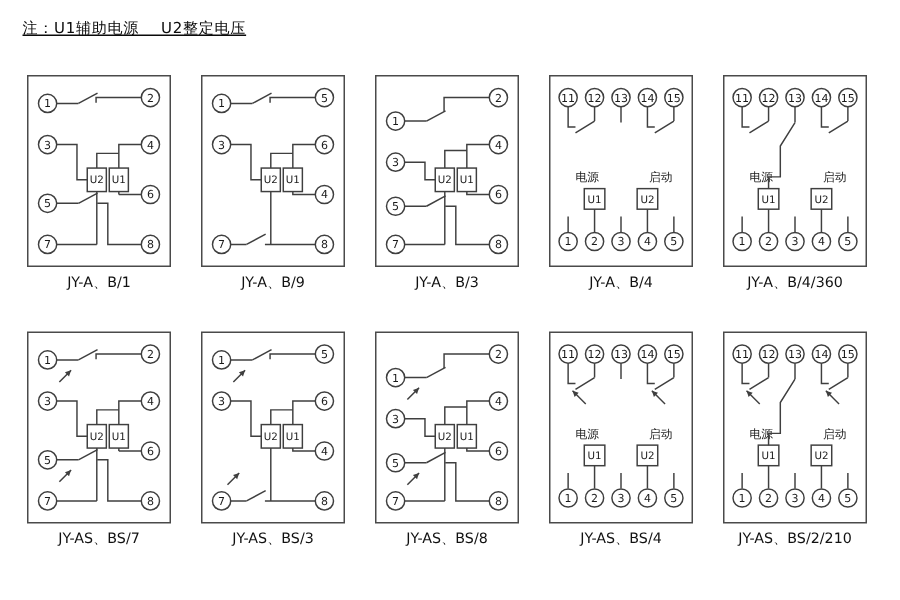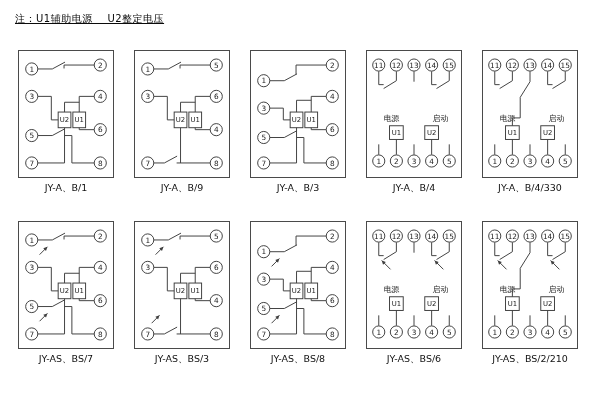--- a/index.html
+++ b/index.html
@@ -224,21 +224,21 @@
             <polyline points="84,20.4 84,30" class="wr"></polyline>
             <polyline points="84,30 71,38" class="wr"></polyline>
             <polyline points="30,90 30,105.6" class="wr"></polyline>
             <polyline points="66,90 66,105.6" class="wr"></polyline>
             <polyline points="12,105.6 12,95" class="wr"></polyline>
             <polyline points="48,105.6 48,95" class="wr"></polyline>
             <polyline points="84,105.6 84,95" class="wr"></polyline>
             <polyline points="48,20.4 48,31" class="wr"></polyline>
             <polyline points="48,31 38,47 38,68 30,68 30,76" class="wr"></polyline>
           </svg></div>
-        <div class="cap">JY-A、B/4/330</div>
+        <div class="cap">JY-A、B/4/360</div>
       </div>
       <div class="card">
         <div class="dbox"><svg viewBox="0 0 96 128" width="94" height="126">
             <circle cx="13" cy="18" r="6.2" class="tc"></circle>
             <text x="13" y="20.7" class="tn">1</text>
             <circle cx="13" cy="46" r="6.2" class="tc"></circle>
             <text x="13" y="48.7" class="tn">3</text>
             <circle cx="13" cy="86" r="6.2" class="tc"></circle>
             <text x="13" y="88.7" class="tn">5</text>
             <circle cx="13" cy="114" r="6.2" class="tc"></circle>
@@ -392,21 +392,21 @@
             <polyline points="66,90 66,105.6" class="wr"></polyline>
             <polyline points="12,105.6 12,95" class="wr"></polyline>
             <polyline points="48,105.6 48,95" class="wr"></polyline>
             <polyline points="84,105.6 84,95" class="wr"></polyline>
             <polyline points="48,20.4 48,31" class="wr"></polyline>
             <line x1="24" y1="48" x2="15" y2="39" class="wr"></line>
             <polygon points="15,39 19.2,40.4 16.4,43.2" class="ah"></polygon>
             <line x1="78" y1="48" x2="69" y2="39" class="wr"></line>
             <polygon points="69,39 73.2,40.4 70.4,43.2" class="ah"></polygon>
           </svg></div>
-        <div class="cap">JY-AS、BS/6</div>
+        <div class="cap">JY-AS、BS/4</div>
       </div>
       <div class="card">
         <div class="dbox"><svg viewBox="0 0 96 128" width="94" height="126">
             <circle cx="12" cy="14" r="6.2" class="tc"></circle>
             <text x="12" y="16.7" class="tn">11</text>
             <circle cx="30" cy="14" r="6.2" class="tc"></circle>
             <text x="30" y="16.7" class="tn">12</text>
             <circle cx="48" cy="14" r="6.2" class="tc"></circle>
             <text x="48" y="16.7" class="tn">13</text>
             <circle cx="66" cy="14" r="6.2" class="tc"></circle>

